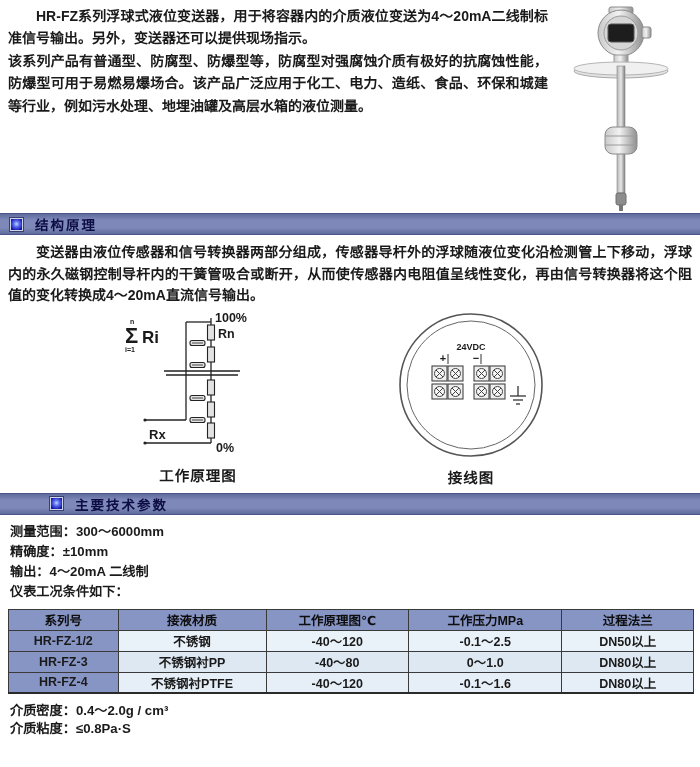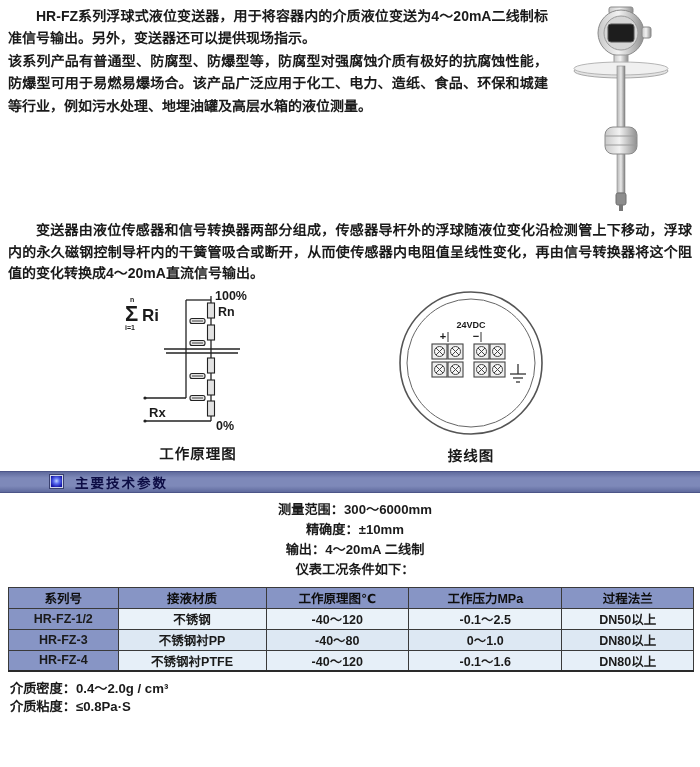--- a/index.html
+++ b/index.html
@@ -28,21 +28,21 @@
 
   
   .diagrams-row { display:flex; align-items:flex-start; margin:5px 0 0 118px; }
   .fig { display:flex; flex-direction:column; align-items:center; }
   .fig + .fig { margin-left:108px; }
   .fig-caption { font-size:14.5px; margin-top:4px; letter-spacing:1px; }
   svg text { font-family:"Liberation Sans","DejaVu Sans",sans-serif; font-weight:bold; fill:#1a1a1a; }
 
   
   .spec-list { margin:7px 0 0 10px; font-size:13.2px; }
-  .spec-list .spec-line { line-height:20px;text-align:center; }
+  .spec-list .spec-line { line-height:20px; }
   .bottom-list { margin:8px 0 0 10px; font-size:13.2px; }
   .bottom-list .spec-line { line-height:18.2px; }
 
   
   table.params { border-collapse:collapse; margin:7px 7px 0 8px;
     width:686px; table-layout:fixed; font-size:12.5px; }
   table.params th, table.params td { border:1px solid #3a3a3a; text-align:center;
     height:21px; padding:0 2px; }
   table.params { border-bottom:2px solid #2a2a2a; }
   table.params tr { border-bottom:1px solid #3a3a3a; }
@@ -96,20 +96,24 @@
         <rect x="50" y="122" width="32" height="27" rx="8" fill="url(#metal)" stroke="#8a8a8a"></rect>
         <line x1="50" y1="131" x2="82" y2="131" stroke="#9a9a9a"></line>
         <line x1="50" y1="140" x2="82" y2="140" stroke="#9a9a9a"></line>
 
         <rect x="61" y="188" width="10" height="12" rx="2" fill="#8d8d8d" stroke="#6f6f6f"></rect>
         <rect x="64" y="200" width="4" height="6" fill="#777"></rect>
       </svg>
     </div>
   </div>
 
+  <div class="section-bar">
+    <span class="bullet"></span>
+    <span class="title">结构原理</span>
+  </div>
 
   <p class="struct-text">变送器由液位传感器和信号转换器两部分组成，传感器导杆外的浮球随液位变化沿检测管上下移动，浮球内的永久磁钢控制导杆内的干簧管吸合或断开，从而使传感器内电阻值呈线性变化，再由信号转换器将这个阻值的变化转换成4～20mA直流信号输出。</p>
 
   <div class="diagrams-row">
 
     <figure class="fig">
       <svg width="160" height="148" viewBox="0 0 160 148">
         <g stroke="#222" stroke-width="1.3" fill="none">
 
           <line x1="93" y1="6" x2="93" y2="131"></line>

